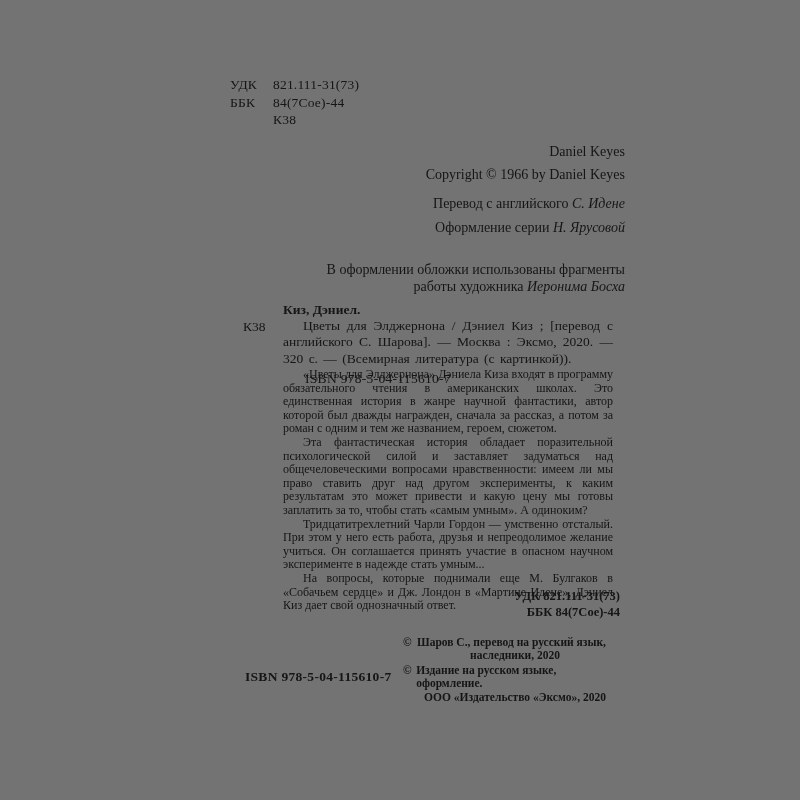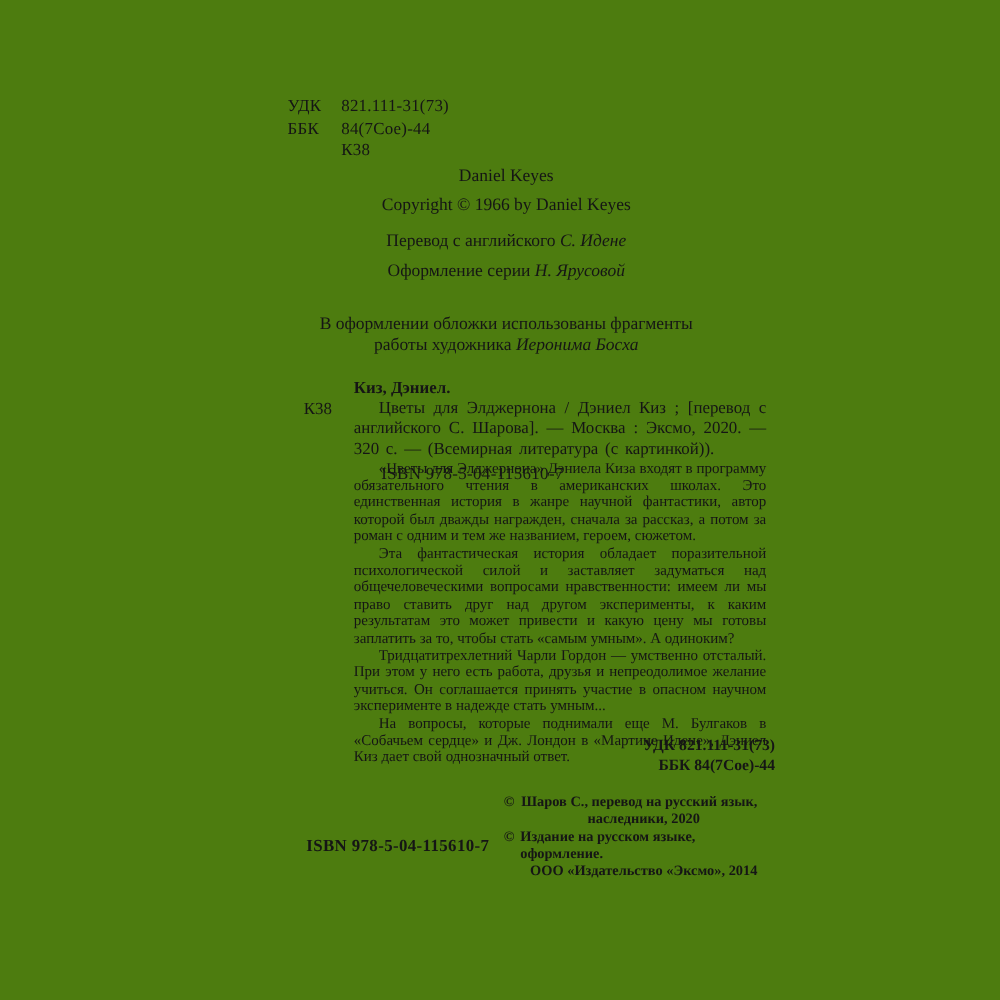--- a/index.html
+++ b/index.html
@@ -9,44 +9,44 @@
     height: 800px;
     background: #ffffff;
     font-family: "Liberation Serif", "DejaVu Serif", serif;
     color: #151515;
     overflow: hidden;
   }
   .page {
     position: relative;
     width: 800px;
     height: 800px;
-    background: #4d7c0f;
+    background: #737373;
   }
 
   
   .top-codes {
     position: absolute;
     left: 230px;
     top: 76px;
     font-size: 13.5px;
     line-height: 17.5px;
     letter-spacing: 0.2px;
   }
   .top-codes .row { display: flex; }
   .top-codes .lbl { width: 43px; }
   .top-codes .val { }
   .top-codes .indent { margin-left: 43px; }
 
   
   .center-block {
     position: absolute;
     left: 185px;
-    top: 134px;
+    top: 144px;
     width: 440px;
-    text-align: center;
+    text-align: right;
     font-size: 14px;
   }
   .center-block .line { margin: 0 0 7px 0; }
   .center-block .title-line { margin-bottom: 7px; letter-spacing: 0.4px; }
   .center-block .copyright-line { margin-bottom: 13px; }
   .center-block .credit-line { margin-bottom: 8px; }
   .center-block .cover-note { margin-top: 25px; line-height: 17px; }
   .it { font-style: italic; }
 
   
@@ -194,17 +194,17 @@
         <span class="sym">©</span>
         <span>Шаров С., перевод на русский язык,</span>
       </div>
       <div class="l2">наследники, 2020</div>
     </div>
     <div class="copy-entry">
       <div class="l1">
         <span class="sym">©</span>
         <span>Издание на русском языке, оформление.</span>
       </div>
-      <div class="l2">ООО «Издательство «Эксмо», 2014</div>
+      <div class="l2">ООО «Издательство «Эксмо», 2020</div>
     </div>
   </div>
 
 </div>
 
 </body></html>

